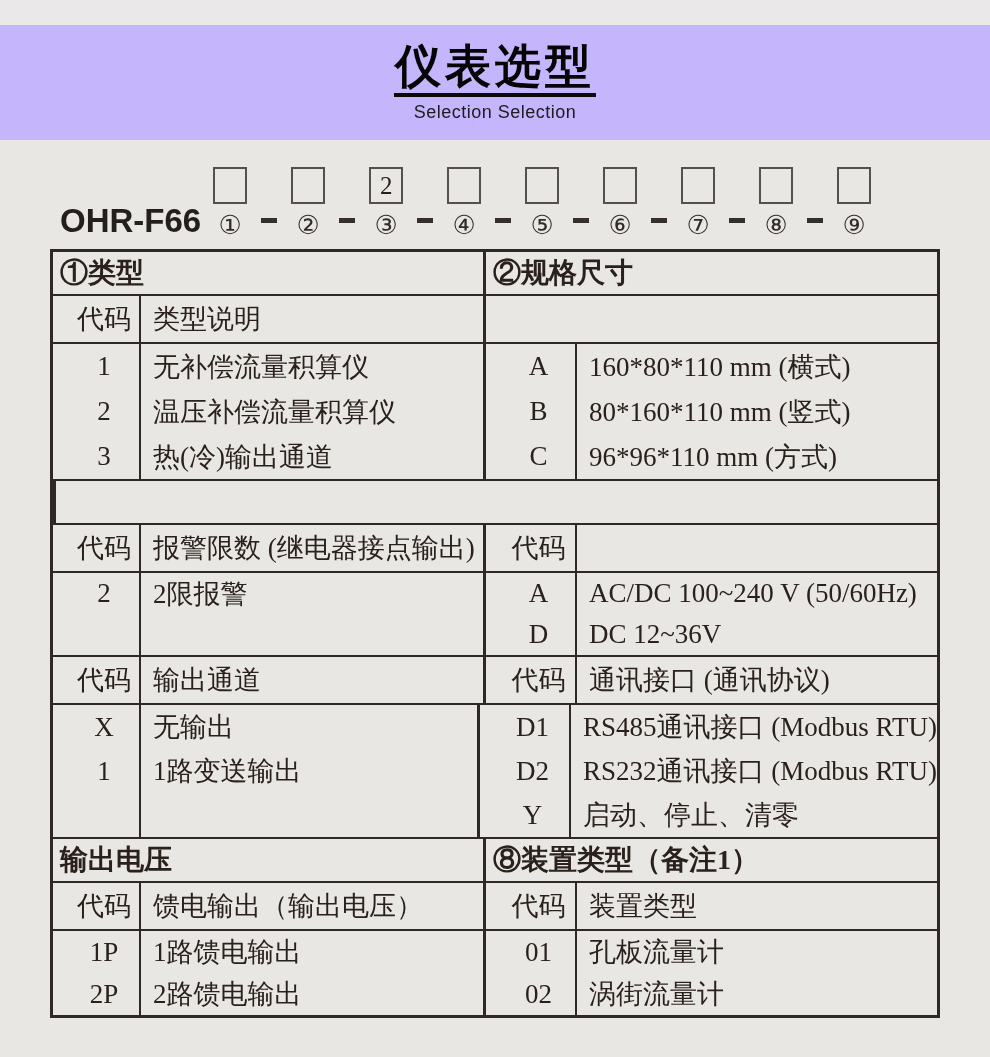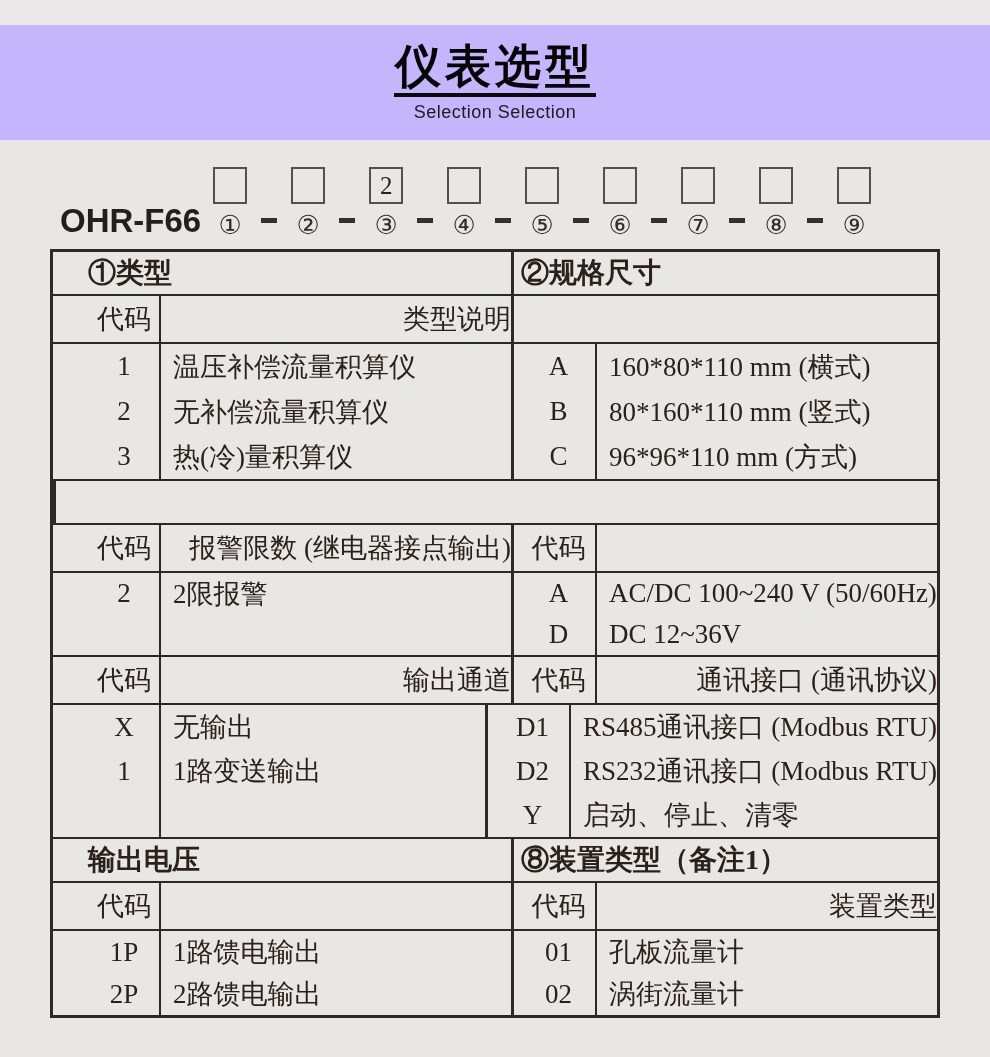--- a/index.html
+++ b/index.html
@@ -44,27 +44,27 @@
   .dashcell{width:44px;height:37px;display:flex;align-items:center;justify-content:center;}
   .dashbar{width:16px;height:5px;background:#35302b;}
   
   .sel-table{
     width:890px;box-sizing:border-box;margin:10px 0 0 50px;
     border:3px solid #2f2824;font-size:27px;
   }
   .band{display:flex;border-bottom:2px solid #2f2824;}
   .band:last-child{border-bottom:none;}
   .half{box-sizing:border-box;}
-  .half.left{width:430px;margin-left:28px;}
+  .half.left{width:430px;}
   .half.right{flex:1;}
   .vdiv{width:3px;background:#2f2824;}
   .hdr-band{height:42px;}
   .hdr-band .half{display:flex;align-items:center;padding-left:7px;font-size:28px;font-weight:600;}
   .colhdr-band{height:46px;}
-  .split{display:flex;padding-left:8px;text-align:right;}
+  .split{display:flex;padding-left:16px;}
   .code-col{width:70px;border-right:2px solid #2f2824;display:flex;flex-direction:column;}
   .half.right .code-col{width:73px;}
   .desc-col{flex:1;display:flex;flex-direction:column;}
   .colhdr-band .code-col{justify-content:center;align-items:center;}
   .colhdr-band .desc-col{justify-content:center;padding-left:12px;}
   .cell{display:flex;align-items:center;}
   .cell.code{justify-content:center;}
   .cell.desc{padding-left:12px;white-space:nowrap;}
   .lines-45 .cell{height:45px;}
   .lines-41 .cell{height:41px;}
@@ -170,23 +170,23 @@
     <div class="vdiv"></div>
   </div>
   <div class="band lines-45">
     <div class="half left split">
       <div class="code-col">
         <div class="cell code">1</div>
         <div class="cell code">2</div>
         <div class="cell code">3</div>
       </div>
       <div class="desc-col">
+        <div class="cell desc">无补偿流量积算仪</div>
         <div class="cell desc">温压补偿流量积算仪</div>
-        <div class="cell desc">无补偿流量积算仪</div>
-        <div class="cell desc">热(冷)量积算仪</div>
+        <div class="cell desc">热(冷)输出通道</div>
       </div>
     </div>
     <div class="vdiv"></div>
     <div class="half right split">
       <div class="code-col">
         <div class="cell code">A</div>
         <div class="cell code">B</div>
         <div class="cell code">C</div>
       </div>
       <div class="desc-col">
@@ -290,20 +290,23 @@
     <div class="vdiv"></div>
     <div class="half right">
         <span>⑧装置类型（备注1）</span>
       </div>
   </div>
   <div class="band colhdr-band">
     <div class="half left split">
       <div class="code-col">
           <span class="colhdr-text">代码</span>
         </div>
+      <div class="desc-col">
+          <span class="colhdr-text">馈电输出（输出电压）</span>
+        </div>
     </div>
     <div class="vdiv"></div>
     <div class="half right split">
       <div class="code-col">
           <span class="colhdr-text">代码</span>
         </div>
       <div class="desc-col">
           <span class="colhdr-text">装置类型</span>
         </div>
     </div>

